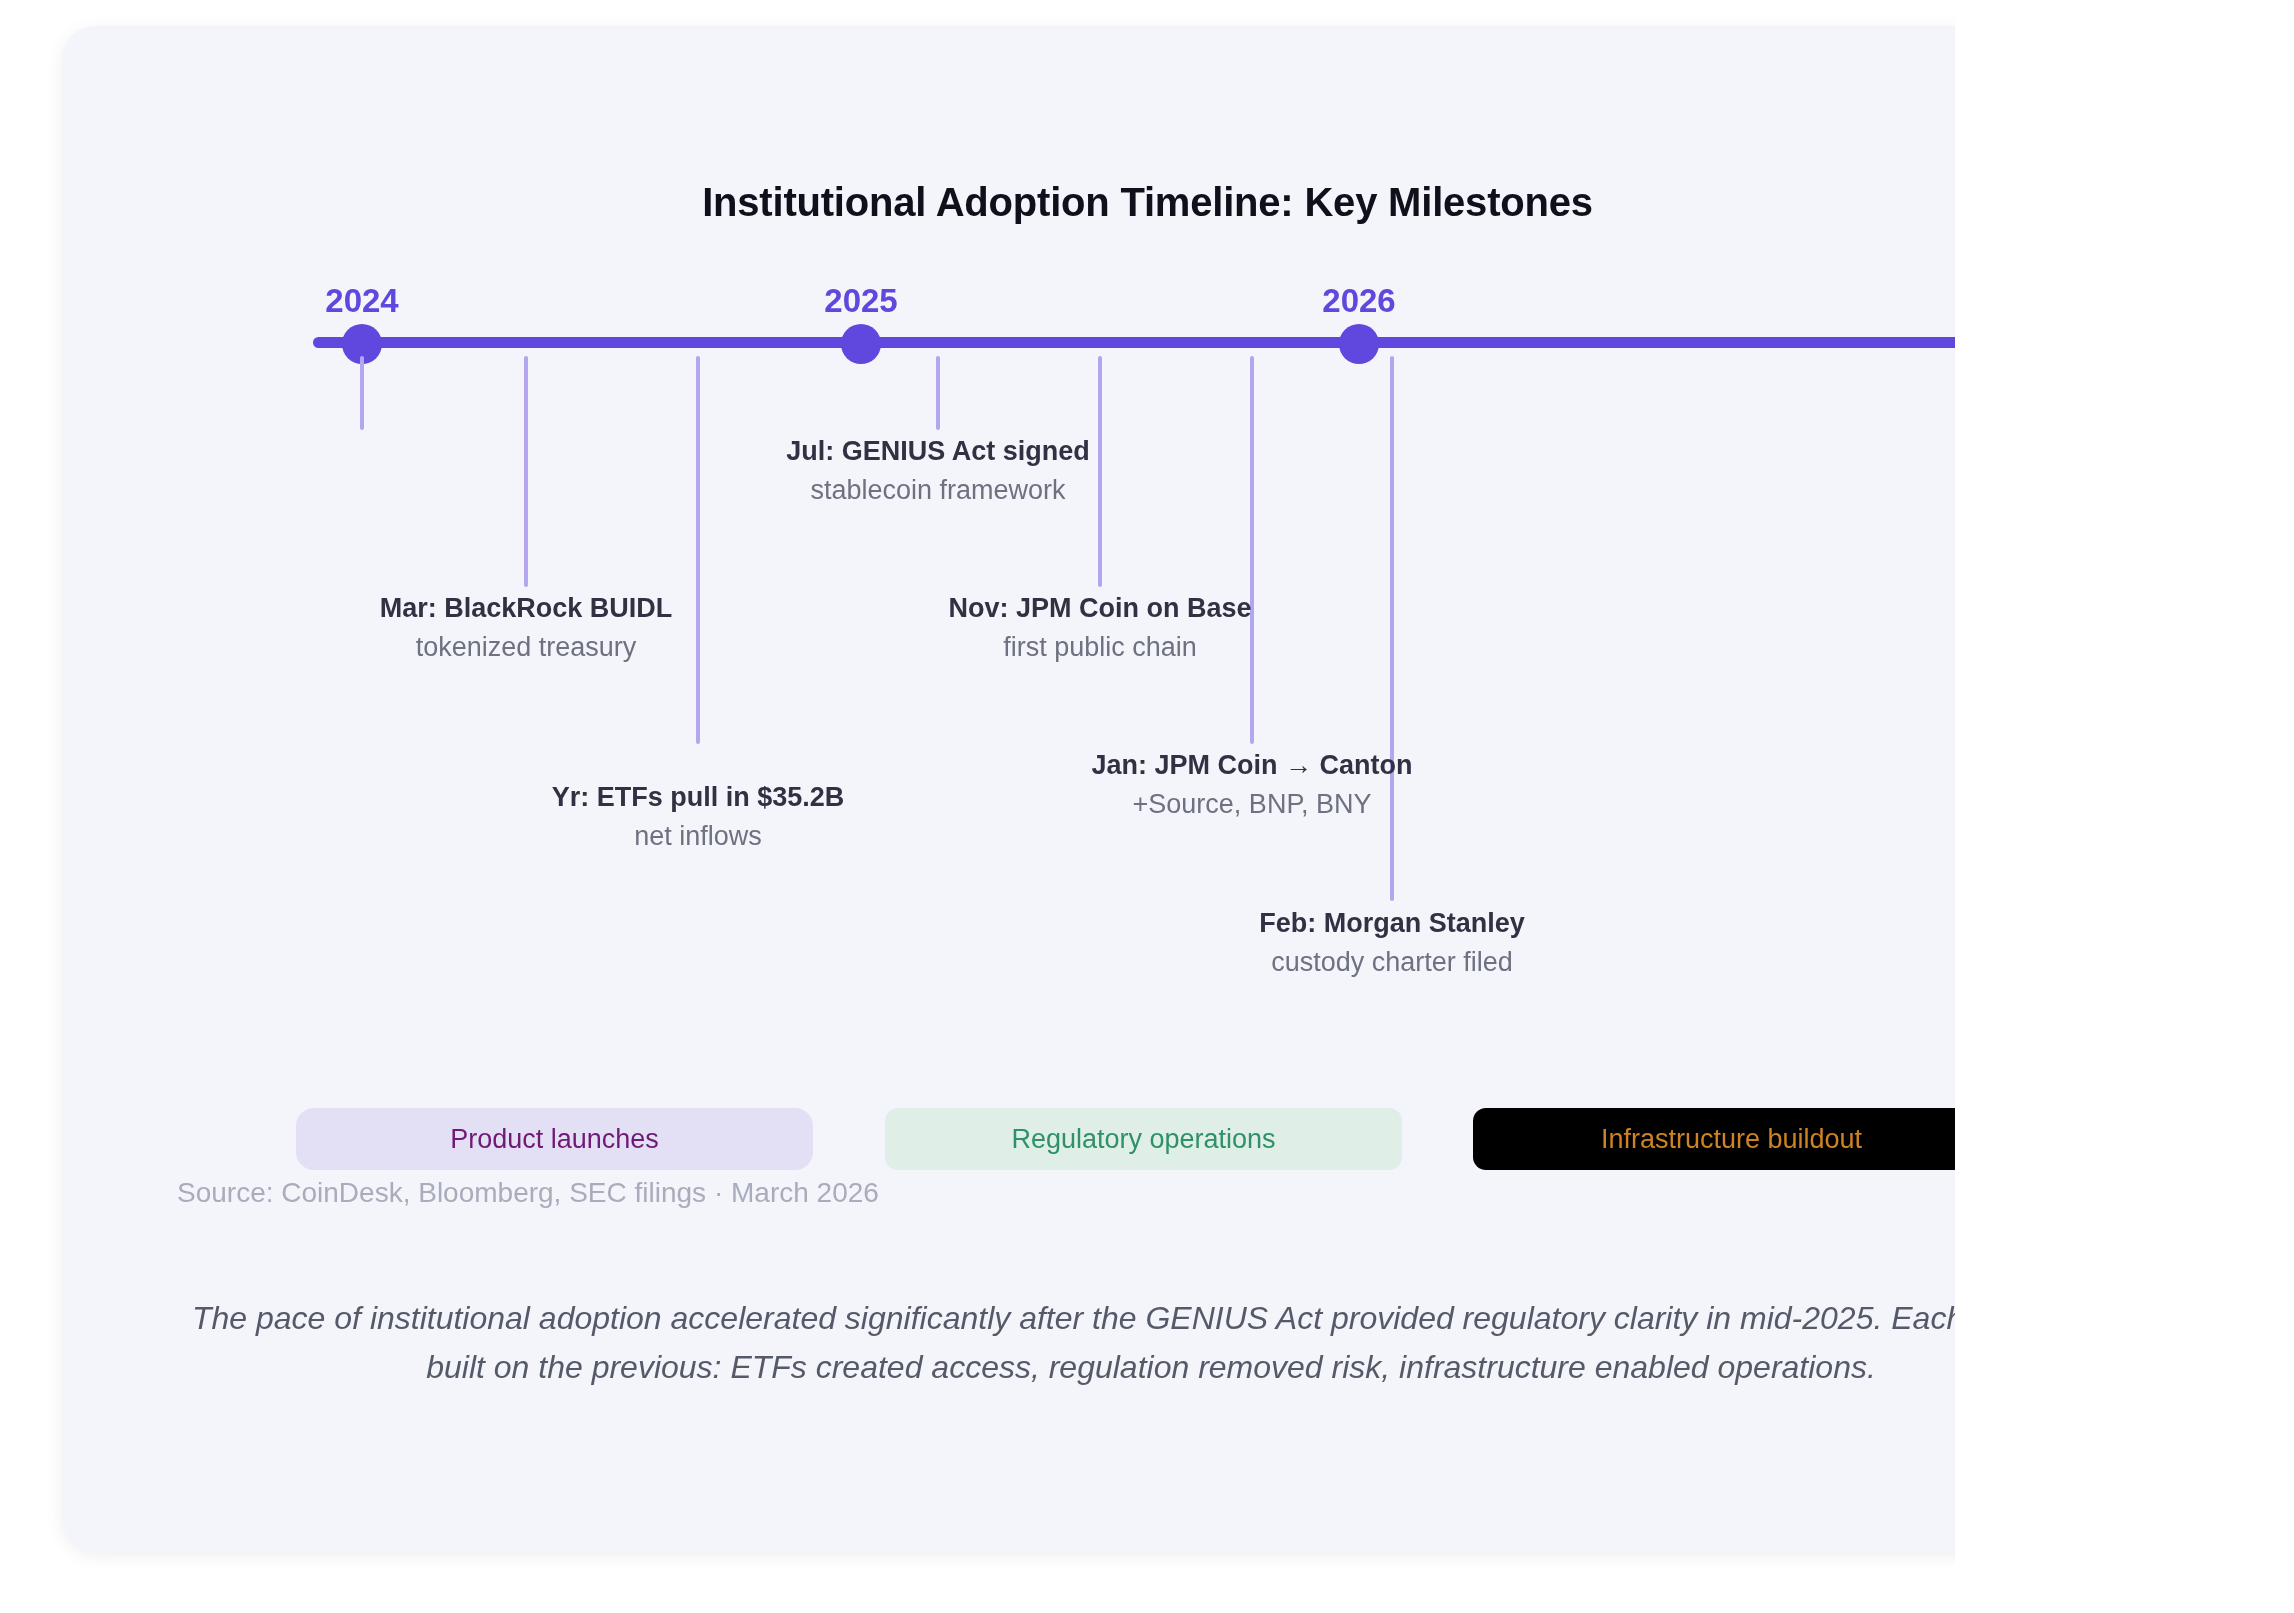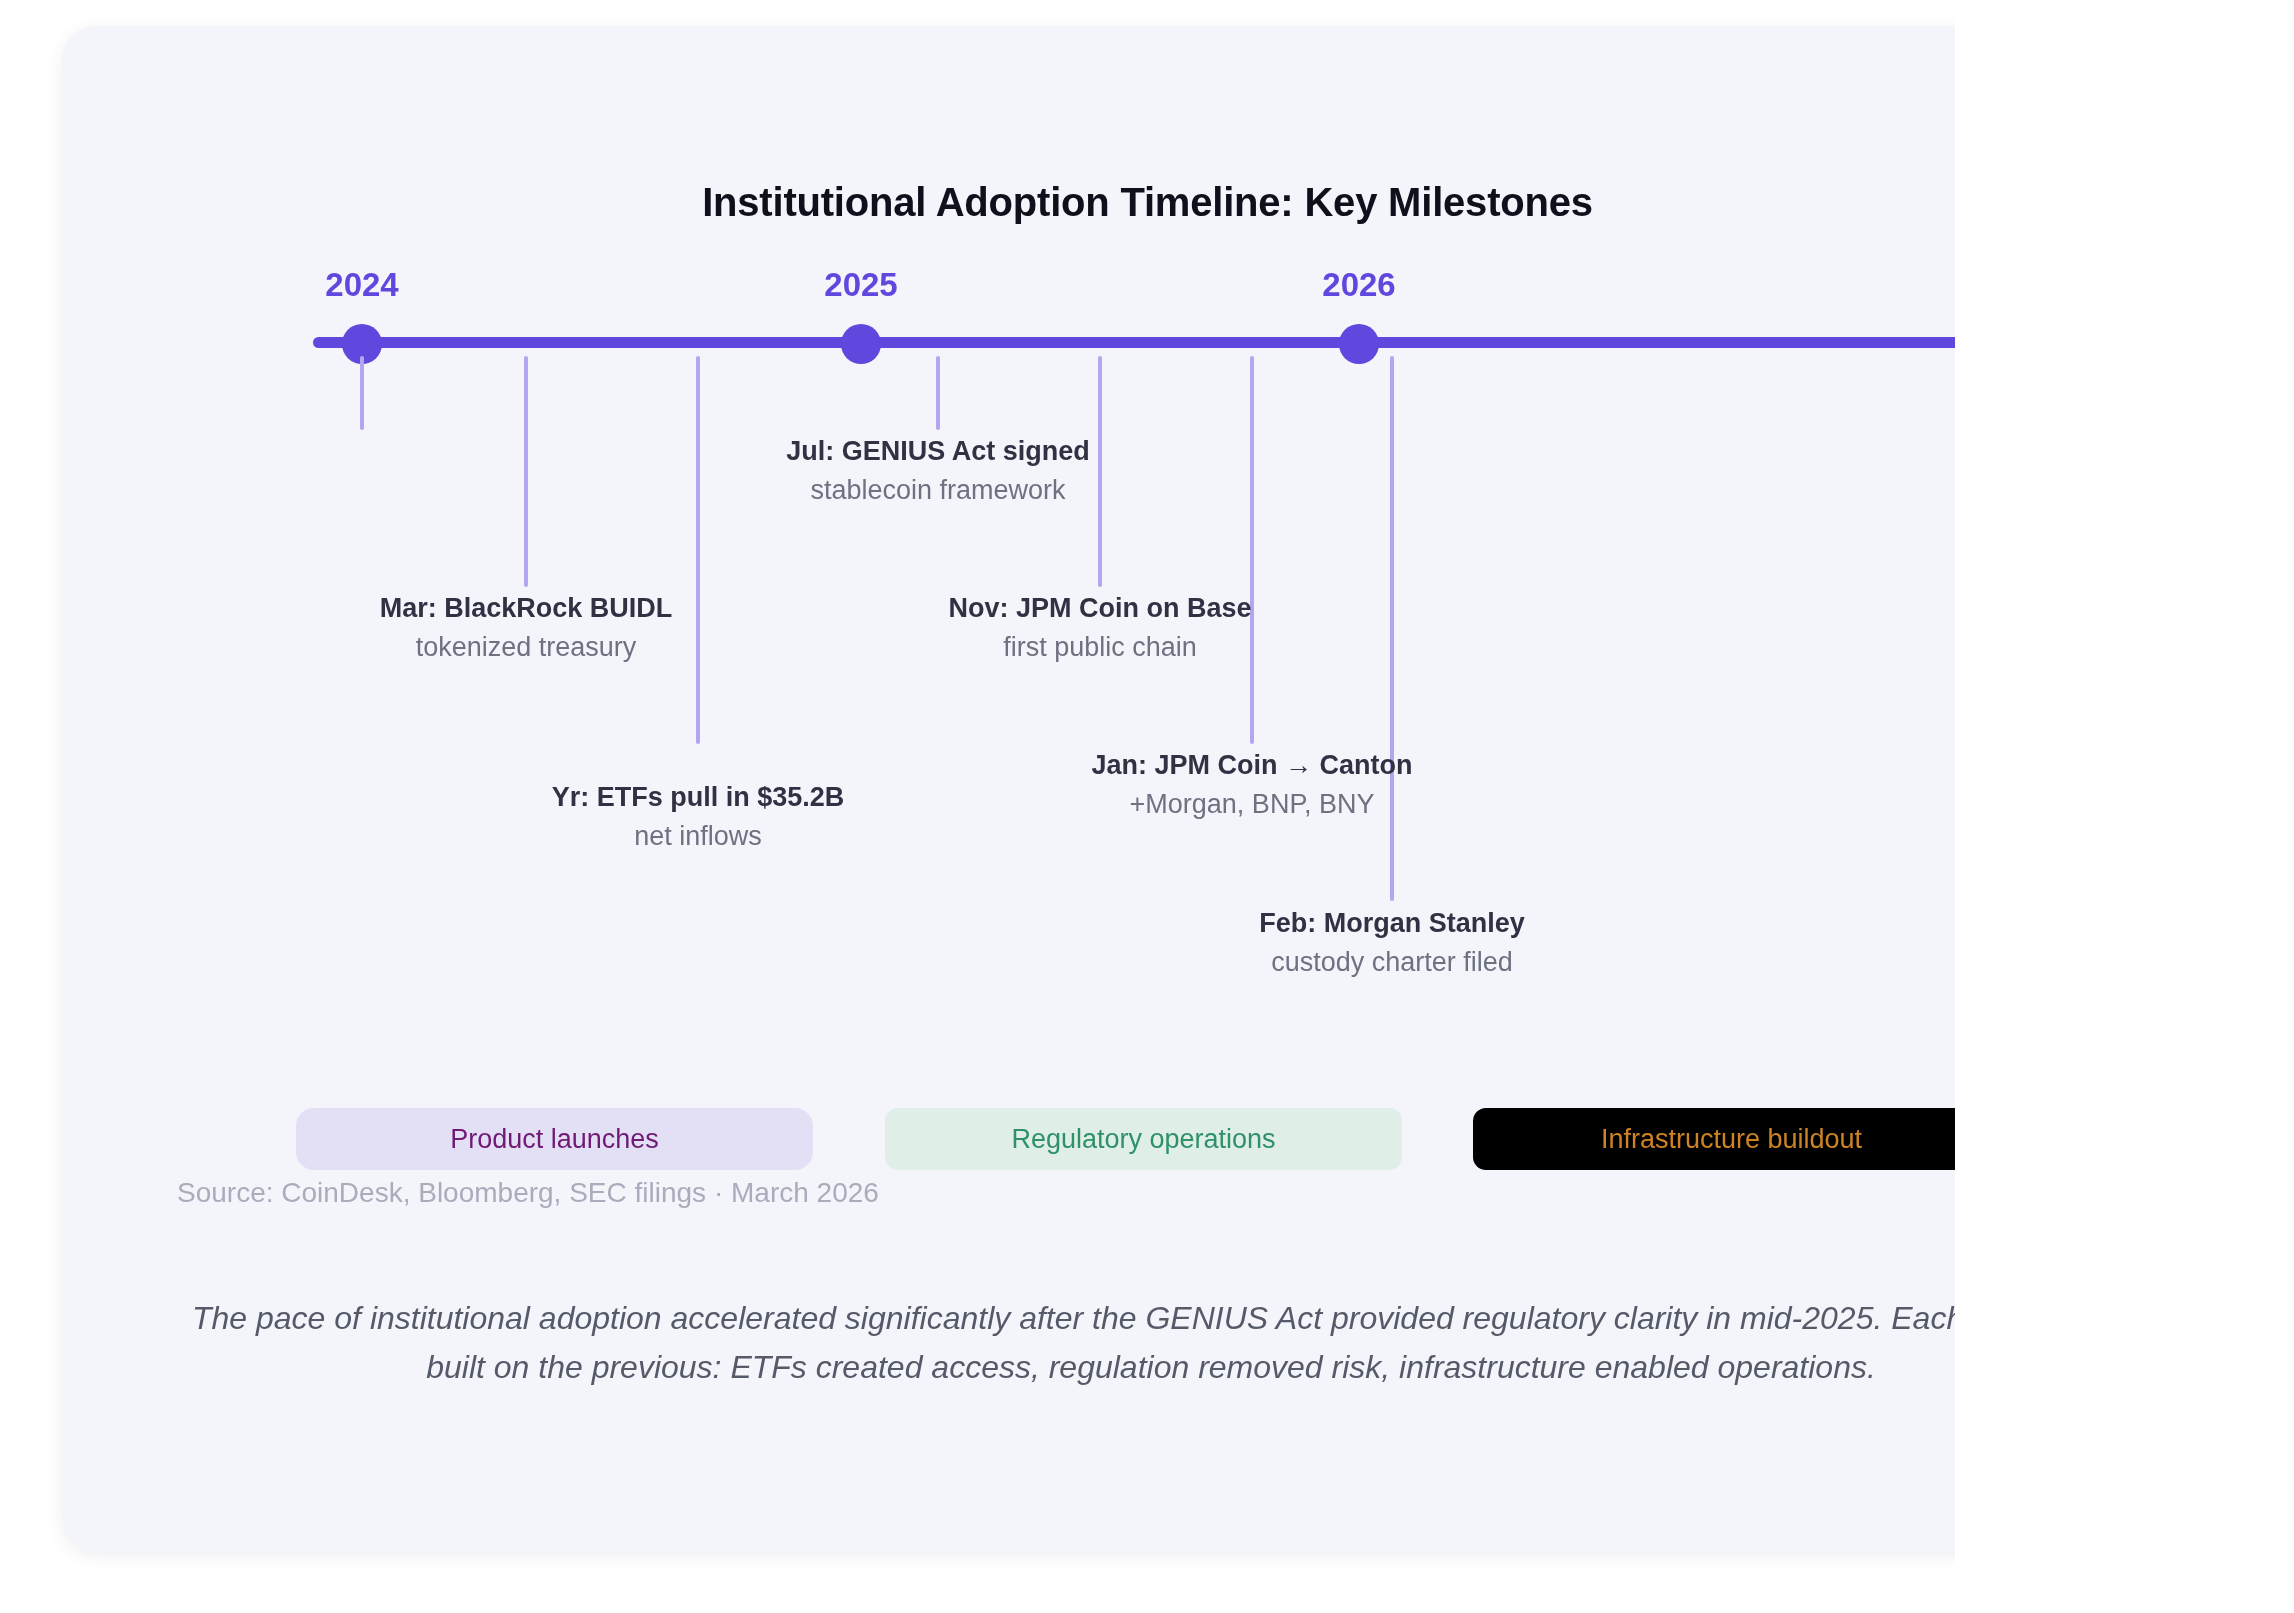--- a/index.html
+++ b/index.html
@@ -76,21 +76,21 @@
     position: absolute;
     width: 40px;
     height: 40px;
     margin-left: -20px;
     top: 298px;
     background: #6047dd;
     border-radius: 50%;
   }
   .year-label {
     position: absolute;
-    top: 240px;
+    top: 256px;
     transform: translateX(-50%);
     font-size: 33px;
     font-weight: bold;
     color: #6047dd;
     white-space: nowrap;
   }
 
   
   .connector {
     position: absolute;
@@ -230,21 +230,21 @@
         <div class="ms-sub">stablecoin framework</div>
       </div>
 
       <div class="milestone" style="left:1038px; top:565px;">
         <div class="ms-title">Nov: JPM Coin on Base</div>
         <div class="ms-sub">first public chain</div>
       </div>
 
       <div class="milestone" style="left:1190px; top:722px;">
         <div class="ms-title">Jan: JPM Coin → Canton</div>
-        <div class="ms-sub">+Morgan, BNP, BNY</div>
+        <div class="ms-sub">+Source, BNP, BNY</div>
       </div>
 
       <div class="milestone" style="left:1330px; top:880px;">
         <div class="ms-title">Feb: Morgan Stanley</div>
         <div class="ms-sub">custody charter filed</div>
       </div>
 
       <div class="legend-chip chip-product">Product launches</div>
       <div class="legend-chip chip-regulatory">Regulatory operations</div>
       <div class="legend-chip chip-infra">Infrastructure buildout</div>

